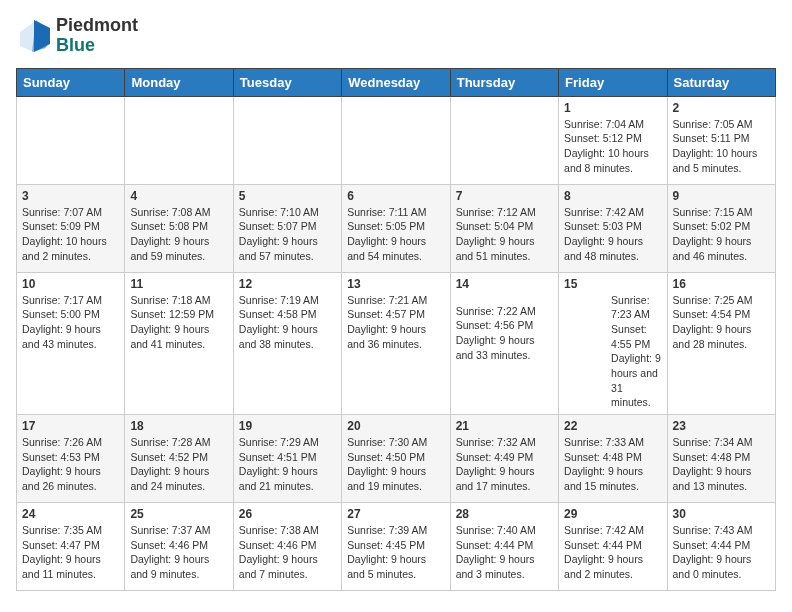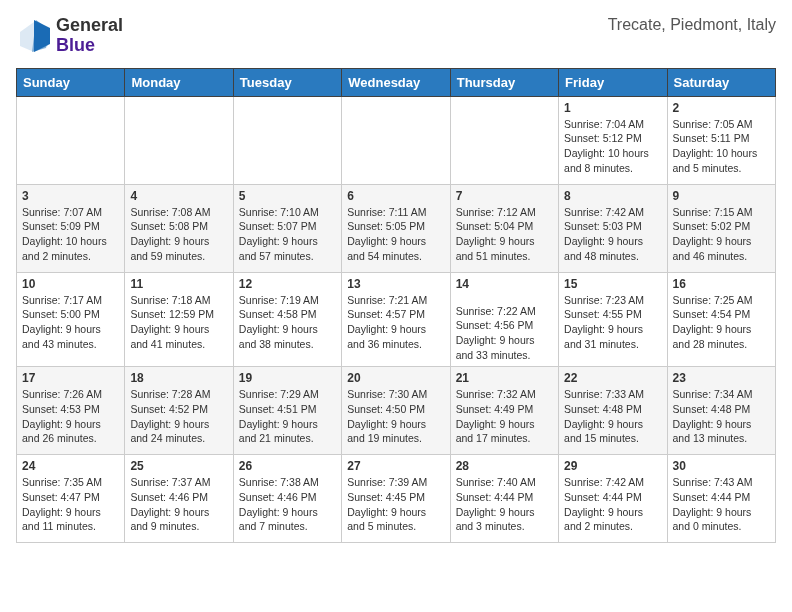--- a/index.html
+++ b/index.html
@@ -20,21 +20,21 @@
       display: flex;
       align-items: center;
       gap: 4px;
     }
     .logo-text {
       font-size: 18px;
       font-weight: bold;
       line-height: 1.1;
     }
     .logo-general { color: #333; }
-    .logo-blue { color: #4c1d95; }
+    .logo-blue { color: #0f766e; }
     .logo-icon {
       width: 36px;
       height: 36px;
     }
     .title-block { text-align: right; }
     .month-title {
       font-size: 32px;
       font-weight: bold;
       color: #333;
     }
@@ -83,26 +83,25 @@
 <body>
 
 <div class="header-area">
   <div class="logo">
     <svg class="logo-icon" viewBox="0 0 36 36">
       <polygon points="18,4 32,14 32,28 18,34 4,28 4,14" fill="#1a6bb5" opacity="0.15"></polygon>
       <polygon points="20,2 34,12 30,30 16,34" fill="#1a6bb5" opacity="0.5"></polygon>
       <polygon points="18,2 34,10 34,26 18,34" fill="#1a6bb5"></polygon>
     </svg>
     <div class="logo-text">
-      <div class="logo-general">General</div>
+      <div class="logo-general">Piedmont</div>
       <div class="logo-blue">Blue</div>
     </div>
   </div>
   <div class="title-block">
-    <div class="location">Trecate, Piedmont, Italy</div>
   </div>
 </div>
 
 <table class="calendar">
   <thead>
     <tr>
         <th>Sunday</th>
         <th>Monday</th>
         <th>Tuesday</th>
         <th>Wednesday</th>
@@ -201,21 +200,21 @@
 Daylight: 9 hours and 36 minutes.</div>
         </td>
         <td>
           <div class="day-num">14</div>
           <div class="day-info" style="white-space: pre-line; margin-top: 13px;">Sunrise: 7:22 AM
 Sunset: 4:56 PM
 Daylight: 9 hours and 33 minutes.</div>
         </td>
         <td>
           <div class="day-num">15</div>
-          <div class="day-info" style="white-space: pre-line;">Sunrise: 7:23 AM
+          <div class="day-info" style="white-space: pre-line; margin-left: 47px;">Sunrise: 7:23 AM
 Sunset: 4:55 PM
 Daylight: 9 hours and 31 minutes.</div>
         </td>
         <td>
           <div class="day-num">16</div>
           <div class="day-info" style="white-space: pre-line;">Sunrise: 7:25 AM
 Sunset: 4:54 PM
 Daylight: 9 hours and 28 minutes.</div>
         </td>
       </tr>

